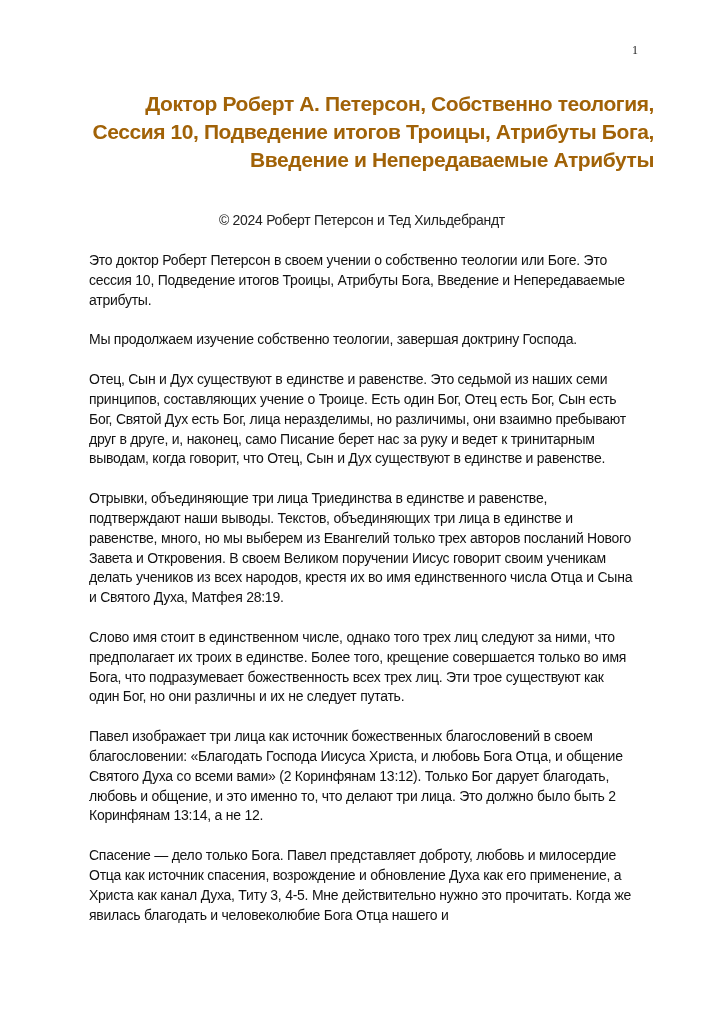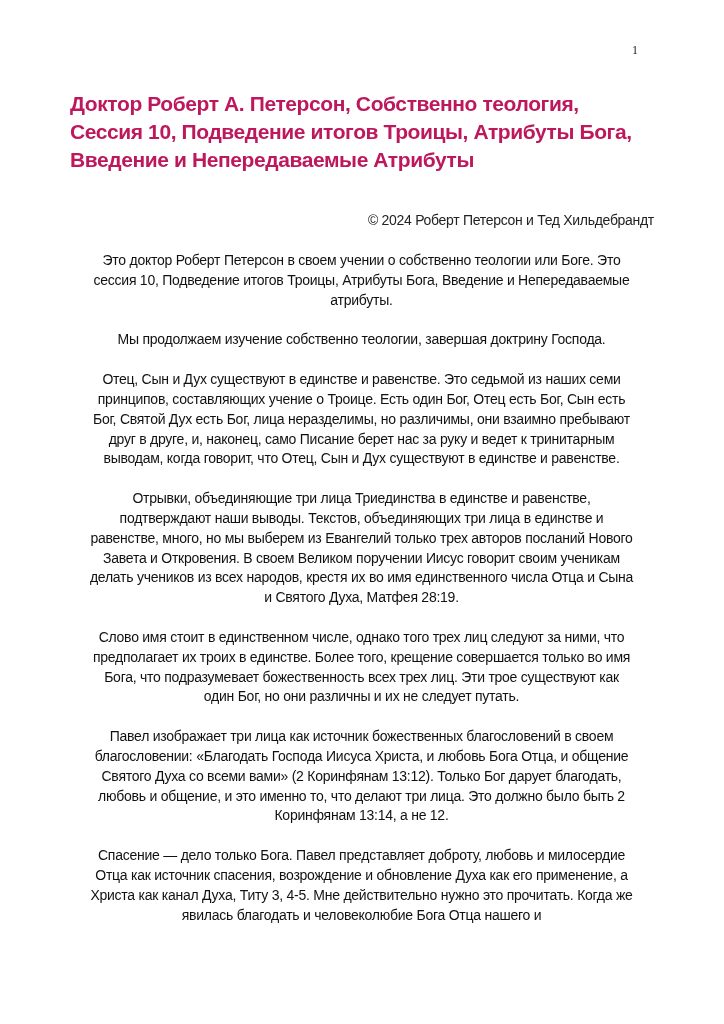--- a/index.html
+++ b/index.html
@@ -3,35 +3,35 @@
 <meta charset="utf-8">
 <style>
   html, body { margin: 0; padding: 0; background: #ffffff; }
   body { width: 724px; height: 1024px; position: relative; overflow: hidden; color: #111; }
   .page-number {
     position: absolute; top: 43px; left: 632px;
     font-family: "Liberation Serif", serif; font-size: 12px; color: #222;
   }
   .title {
     position: absolute; top: 90px; left: 70px; width: 584px;
-    text-align: left;
+    text-align: right;
     font-family: "Liberation Sans", sans-serif; font-weight: bold;
-    font-size: 21px; line-height: 28px; letter-spacing: -0.4px; color: #be185d;
+    font-size: 21px; line-height: 28px; letter-spacing: -0.4px; color: #a16207;
     margin: 0;
   }
   .copyright {
     position: absolute; top: 212px; left: 70px; width: 584px;
-    text-align: right;
+    text-align: center;
     font-family: "Liberation Sans", sans-serif; font-size: 14px; color: #222;
     letter-spacing: -0.3px;
   }
   .body {
     position: absolute; left: 89px; top: 251px; width: 545px;
     font-family: "Liberation Sans", sans-serif; font-size: 14px;
-    line-height: 19.8px; color: #111; letter-spacing: -0.25px; text-align: center;
+    line-height: 19.8px; color: #111; letter-spacing: -0.25px;
   }
   .body p { margin: 0 0 20px 0; }
 </style>
 </head>
 <body>
 
 <div class="page-number">1</div>
 
 <h1 class="title">Доктор Роберт А. Петерсон, Собственно теология, Сессия 10, Подведение итогов Троицы, Атрибуты Бога, Введение и Непередаваемые Атрибуты</h1>
 

